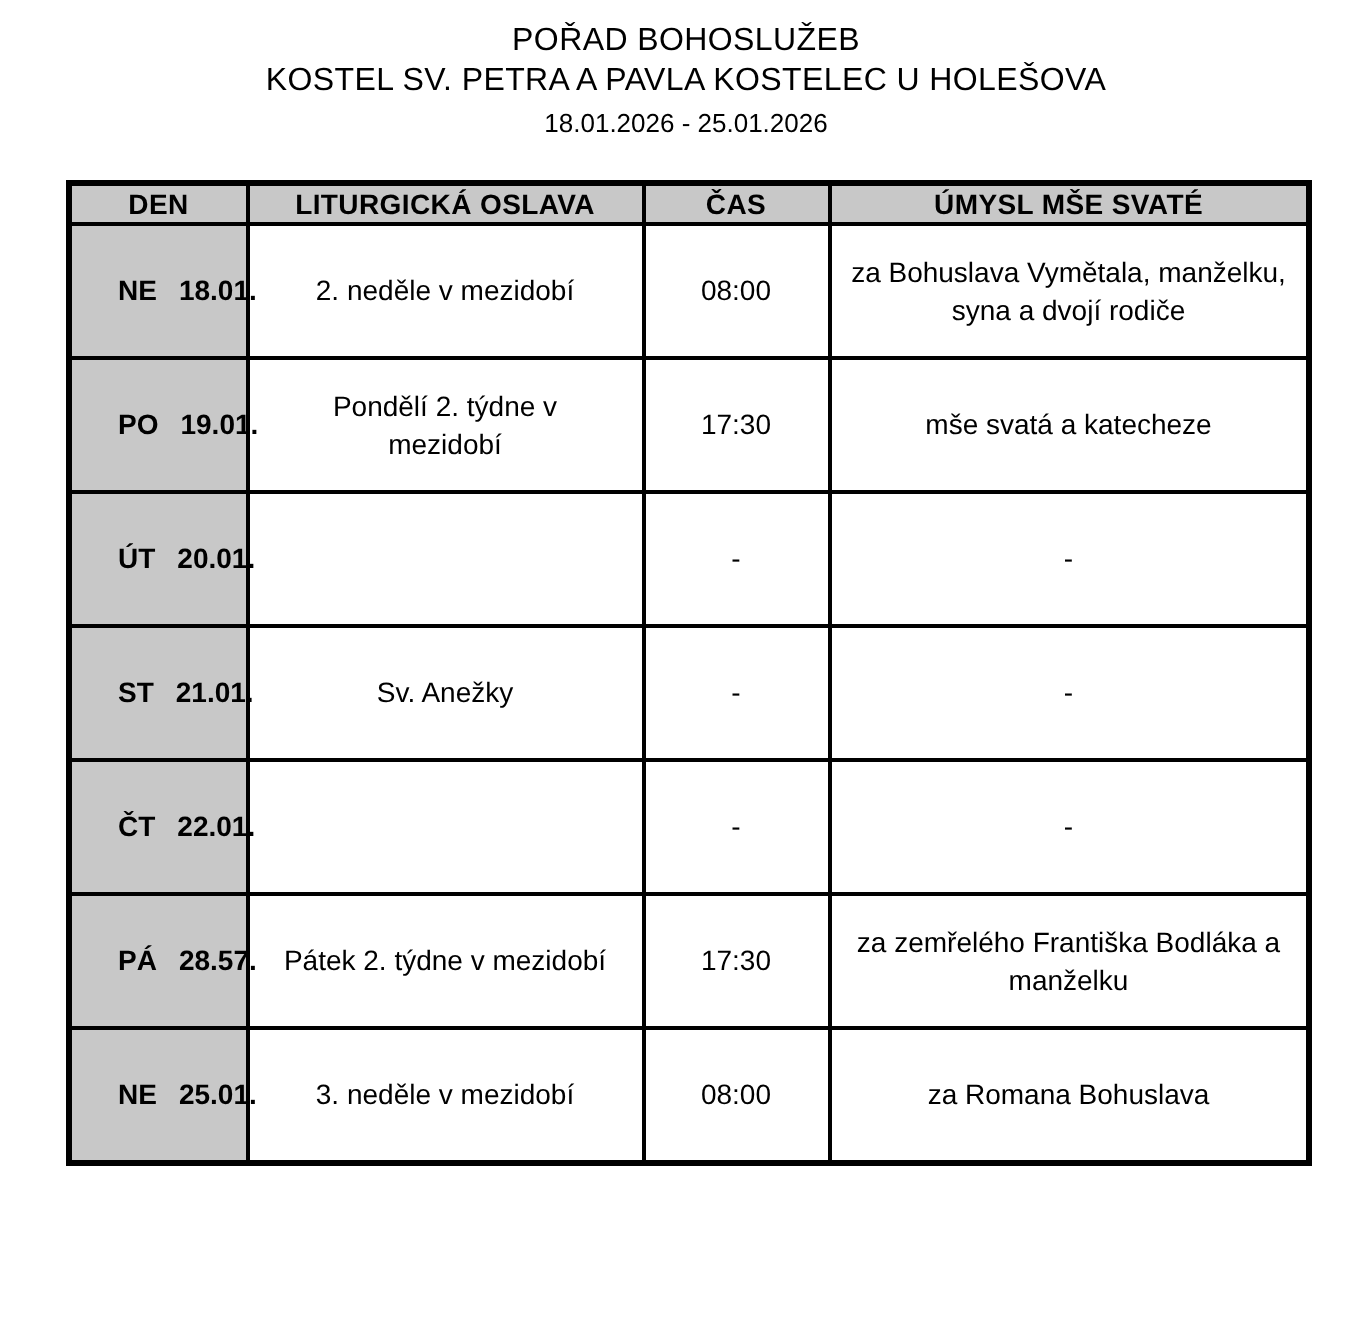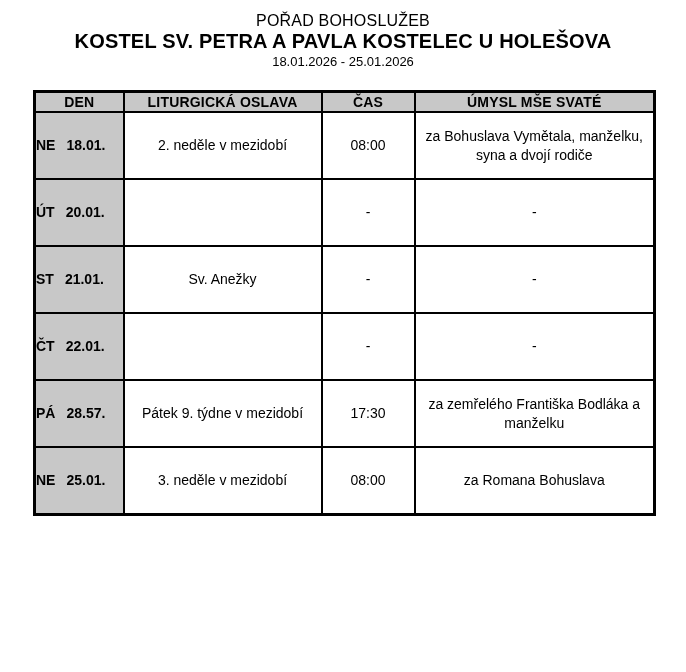--- a/index.html
+++ b/index.html
@@ -15,22 +15,22 @@
     padding-top: 11px;
     text-align: center;
   }
   .doc-title {
     font-size: 16px;
     font-weight: normal;
     line-height: 20px;
     letter-spacing: 0.2px;
   }
   .doc-subtitle {
-    font-size: 20px;
-    font-weight: bold;
+    font-size: 16px;
+    font-weight: normal;
     line-height: 20px;
     letter-spacing: 0.2px;
   }
   .doc-daterange {
     font-size: 13px;
     line-height: 21px;
   }
   table.schedule {
     margin: 18px 0 0 33px;
     width: 620px;
@@ -57,21 +57,21 @@
     font-size: 14px;
     text-align: center;
     height: 67px;
     vertical-align: middle;
     line-height: 1.3;
   }
   .schedule td.day-cell {
     background: var(--day-bg, #c8c8c8);
     font-weight: bold;
     text-align: center;
-    padding-left: 0;
+    padding-left: 23px;
   }
   .day-inner {
     display: flex;
     gap: 11px;
     align-items: baseline;
     white-space: nowrap;
   }
   .liturgy-inner {
     max-width: 168px;
     margin: 12px auto;
@@ -110,20 +110,33 @@
         <span>18.01.</span>
       </div>
     </td>
     <td>
       <div class="liturgy-inner">2. neděle v mezidobí</div>
     </td>
     <td>08:00</td>
     <td class="intent-cell">za Bohuslava Vymětala, manželku, syna a dvojí rodiče</td>
   </tr>
 
+  <tr>
+    <td class="day-cell">
+      <div class="day-inner">
+        <span>PO</span>
+        <span>19.01.</span>
+      </div>
+    </td>
+    <td>
+      <div class="liturgy-inner">Pondělí 2. týdne v mezidobí</div>
+    </td>
+    <td>17:30</td>
+    <td class="intent-cell">mše svatá a katecheze</td>
+  </tr>
 
   <tr>
     <td class="day-cell">
       <div class="day-inner">
         <span>ÚT</span>
         <span>20.01.</span>
       </div>
     </td>
     <td>
       <div class="liturgy-inner"></div>
@@ -161,21 +174,21 @@
   </tr>
 
   <tr>
     <td class="day-cell">
       <div class="day-inner">
         <span>PÁ</span>
         <span>28.57.</span>
       </div>
     </td>
     <td>
-      <div class="liturgy-inner">Pátek 9. týdne v mezidobí</div>
+      <div class="liturgy-inner">Pátek 2. týdne v mezidobí</div>
     </td>
     <td>17:30</td>
     <td class="intent-cell">za zemřelého Františka Bodláka a manželku</td>
   </tr>
 
 
   <tr>
     <td class="day-cell">
       <div class="day-inner">
         <span>NE</span>

